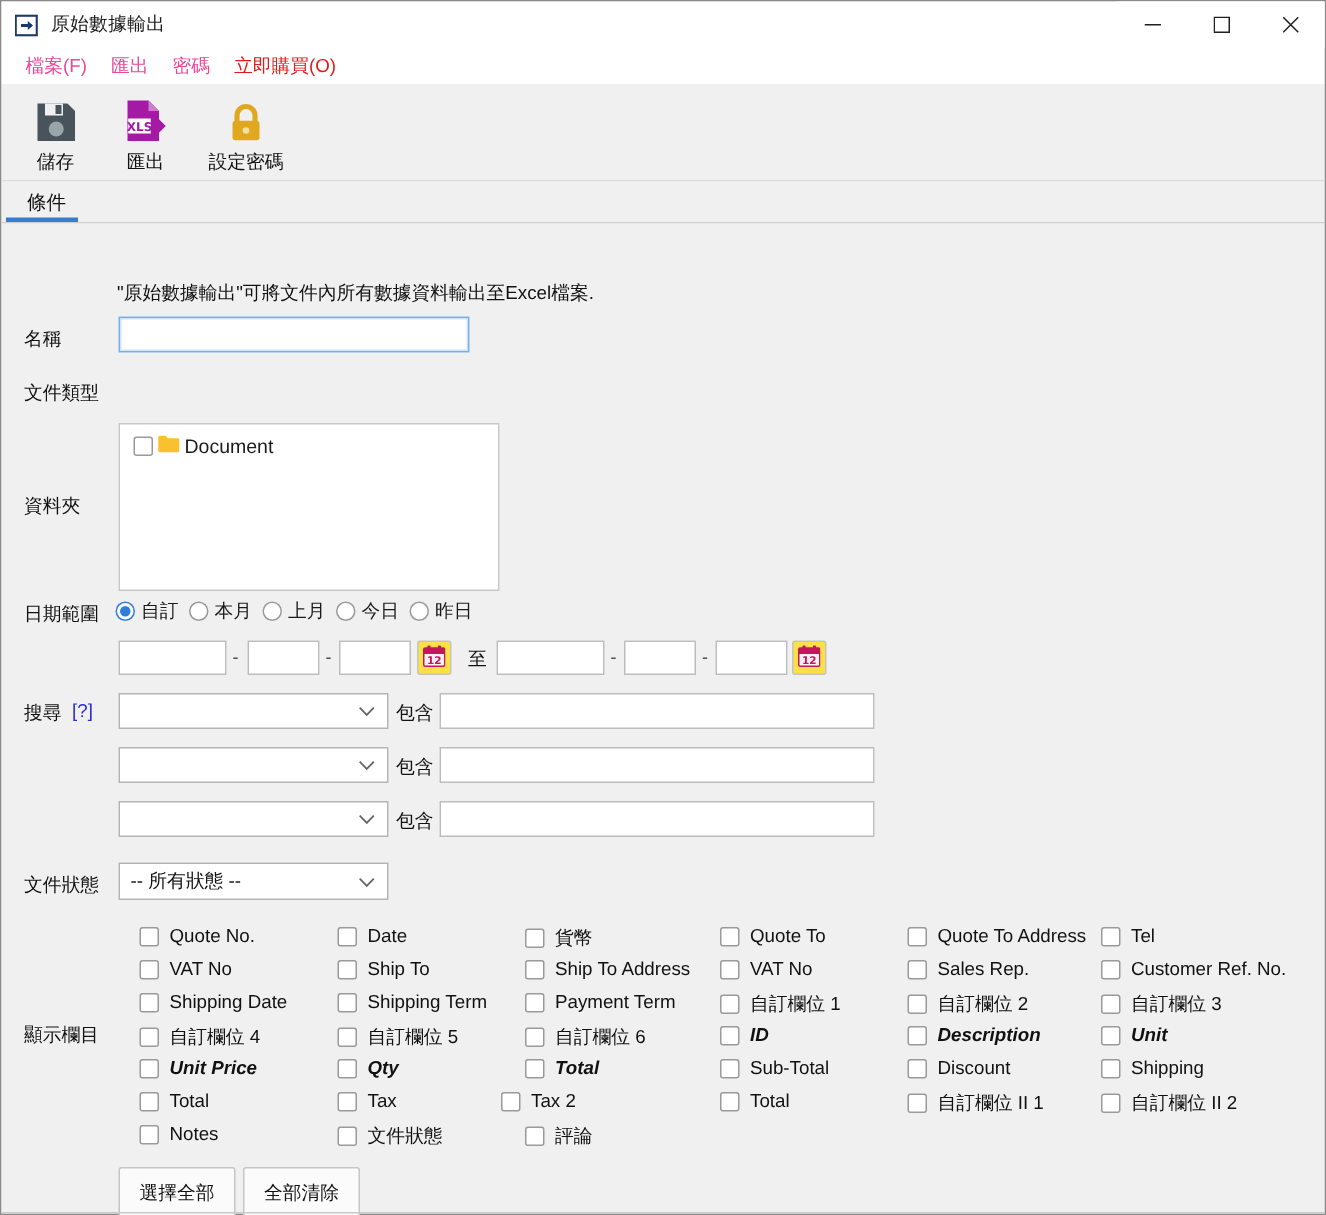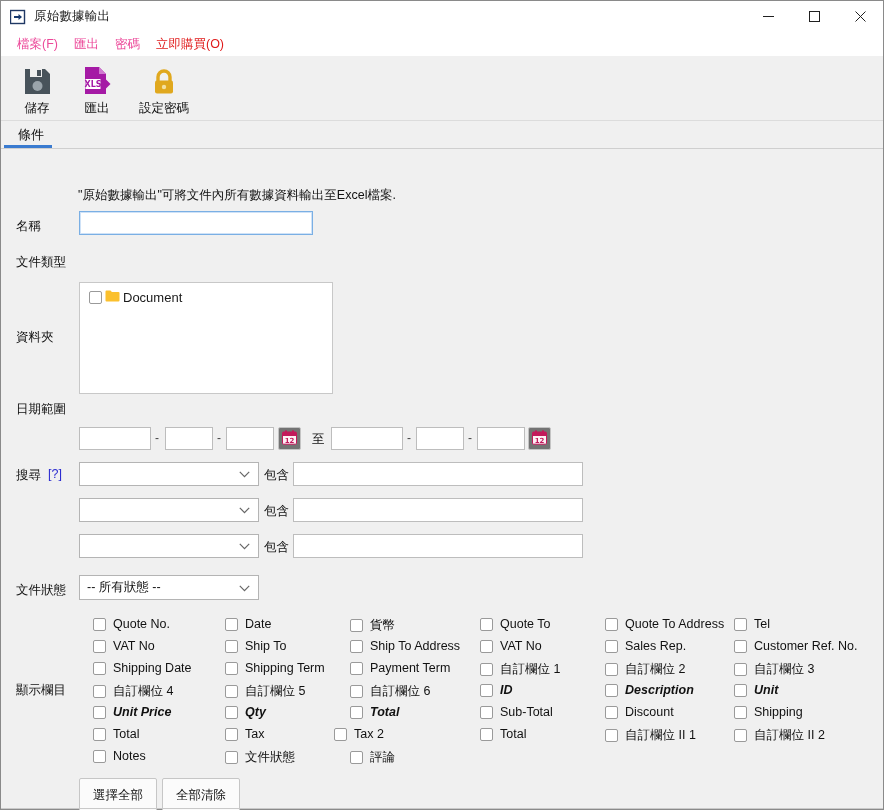--- a/index.html
+++ b/index.html
@@ -117,21 +117,21 @@
   .rad.on { border-color:#2f7fd6; background:#ffffff; }
   .rad.on::after {
     content:''; position:absolute; left:2px; top:2px; width:7px; height:7px;
     border-radius:50%; background:#2f7fd6;
   }
 
   .radiogroup { position:absolute; display:flex; align-items:center; gap:0; }
   .radio-item { display:flex; align-items:center; gap:4px; margin-right:7px; font-size:12.5px; }
 
   .calbtn {
-    position:absolute; width:23px; height:23px; background:#737373;
+    position:absolute; width:23px; height:23px; background:#fde047;
     border:1px solid #c4c4c4; border-radius:2px;
     display:flex; align-items:center; justify-content:center;
   }
 
   
   .cbgrid { position:absolute; }
   .cb-item {
     position:absolute; display:flex; align-items:center; gap:7px;
     font-size:12.5px; color:#111; white-space:nowrap;
   }
@@ -252,20 +252,42 @@
         <span>
           <svg width="15" height="13" viewBox="0 0 15 13">
             <path d="M0.5 2.5 a1 1 0 0 1 1-1 h4 l1.4 1.6 h6.6 a1 1 0 0 1 1 1 v7.4 a1 1 0 0 1 -1 1 h-12 a1 1 0 0 1 -1 -1 z" fill="#fbc02d"></path>
           </svg>
         </span>
         <span>Document</span>
       </div>
     </div>
 
     <div class="lbl" style="left:15px; top:252px;">日期範圍</div>
+    <div class="radiogroup" style="left:76px; top:250px;">
+      <span class="radio-item">
+        <span class="rad on"></span>
+        <span>自訂</span>
+      </span>
+      <span class="radio-item">
+        <span class="rad"></span>
+        <span>本月</span>
+      </span>
+      <span class="radio-item">
+        <span class="rad"></span>
+        <span>上月</span>
+      </span>
+      <span class="radio-item">
+        <span class="rad"></span>
+        <span>今日</span>
+      </span>
+      <span class="radio-item">
+        <span class="rad"></span>
+        <span>昨日</span>
+      </span>
+    </div>
 
     <input class="txt dateinput" style="left: 78px; top: 278px; width: 72px; height: 23px;" value="">
     <span class="dash" style="left:154px; top:282px;">-</span>
     <input class="txt dateinput" style="left: 164px; top: 278px; width: 48px; height: 23px;" value="">
     <span class="dash" style="left:216px; top:282px;">-</span>
     <input class="txt dateinput" style="left: 225px; top: 278px; width: 48px; height: 23px;" value="">
     <div class="calbtn" style="left:277px; top:278px;">
       <span>
         <svg width="15" height="15" viewBox="0 0 15 15">
           <rect x="0.5" y="2" width="14" height="12.2" rx="1" fill="#fdeef4" stroke="#c2185b" stroke-width="1"></rect>

